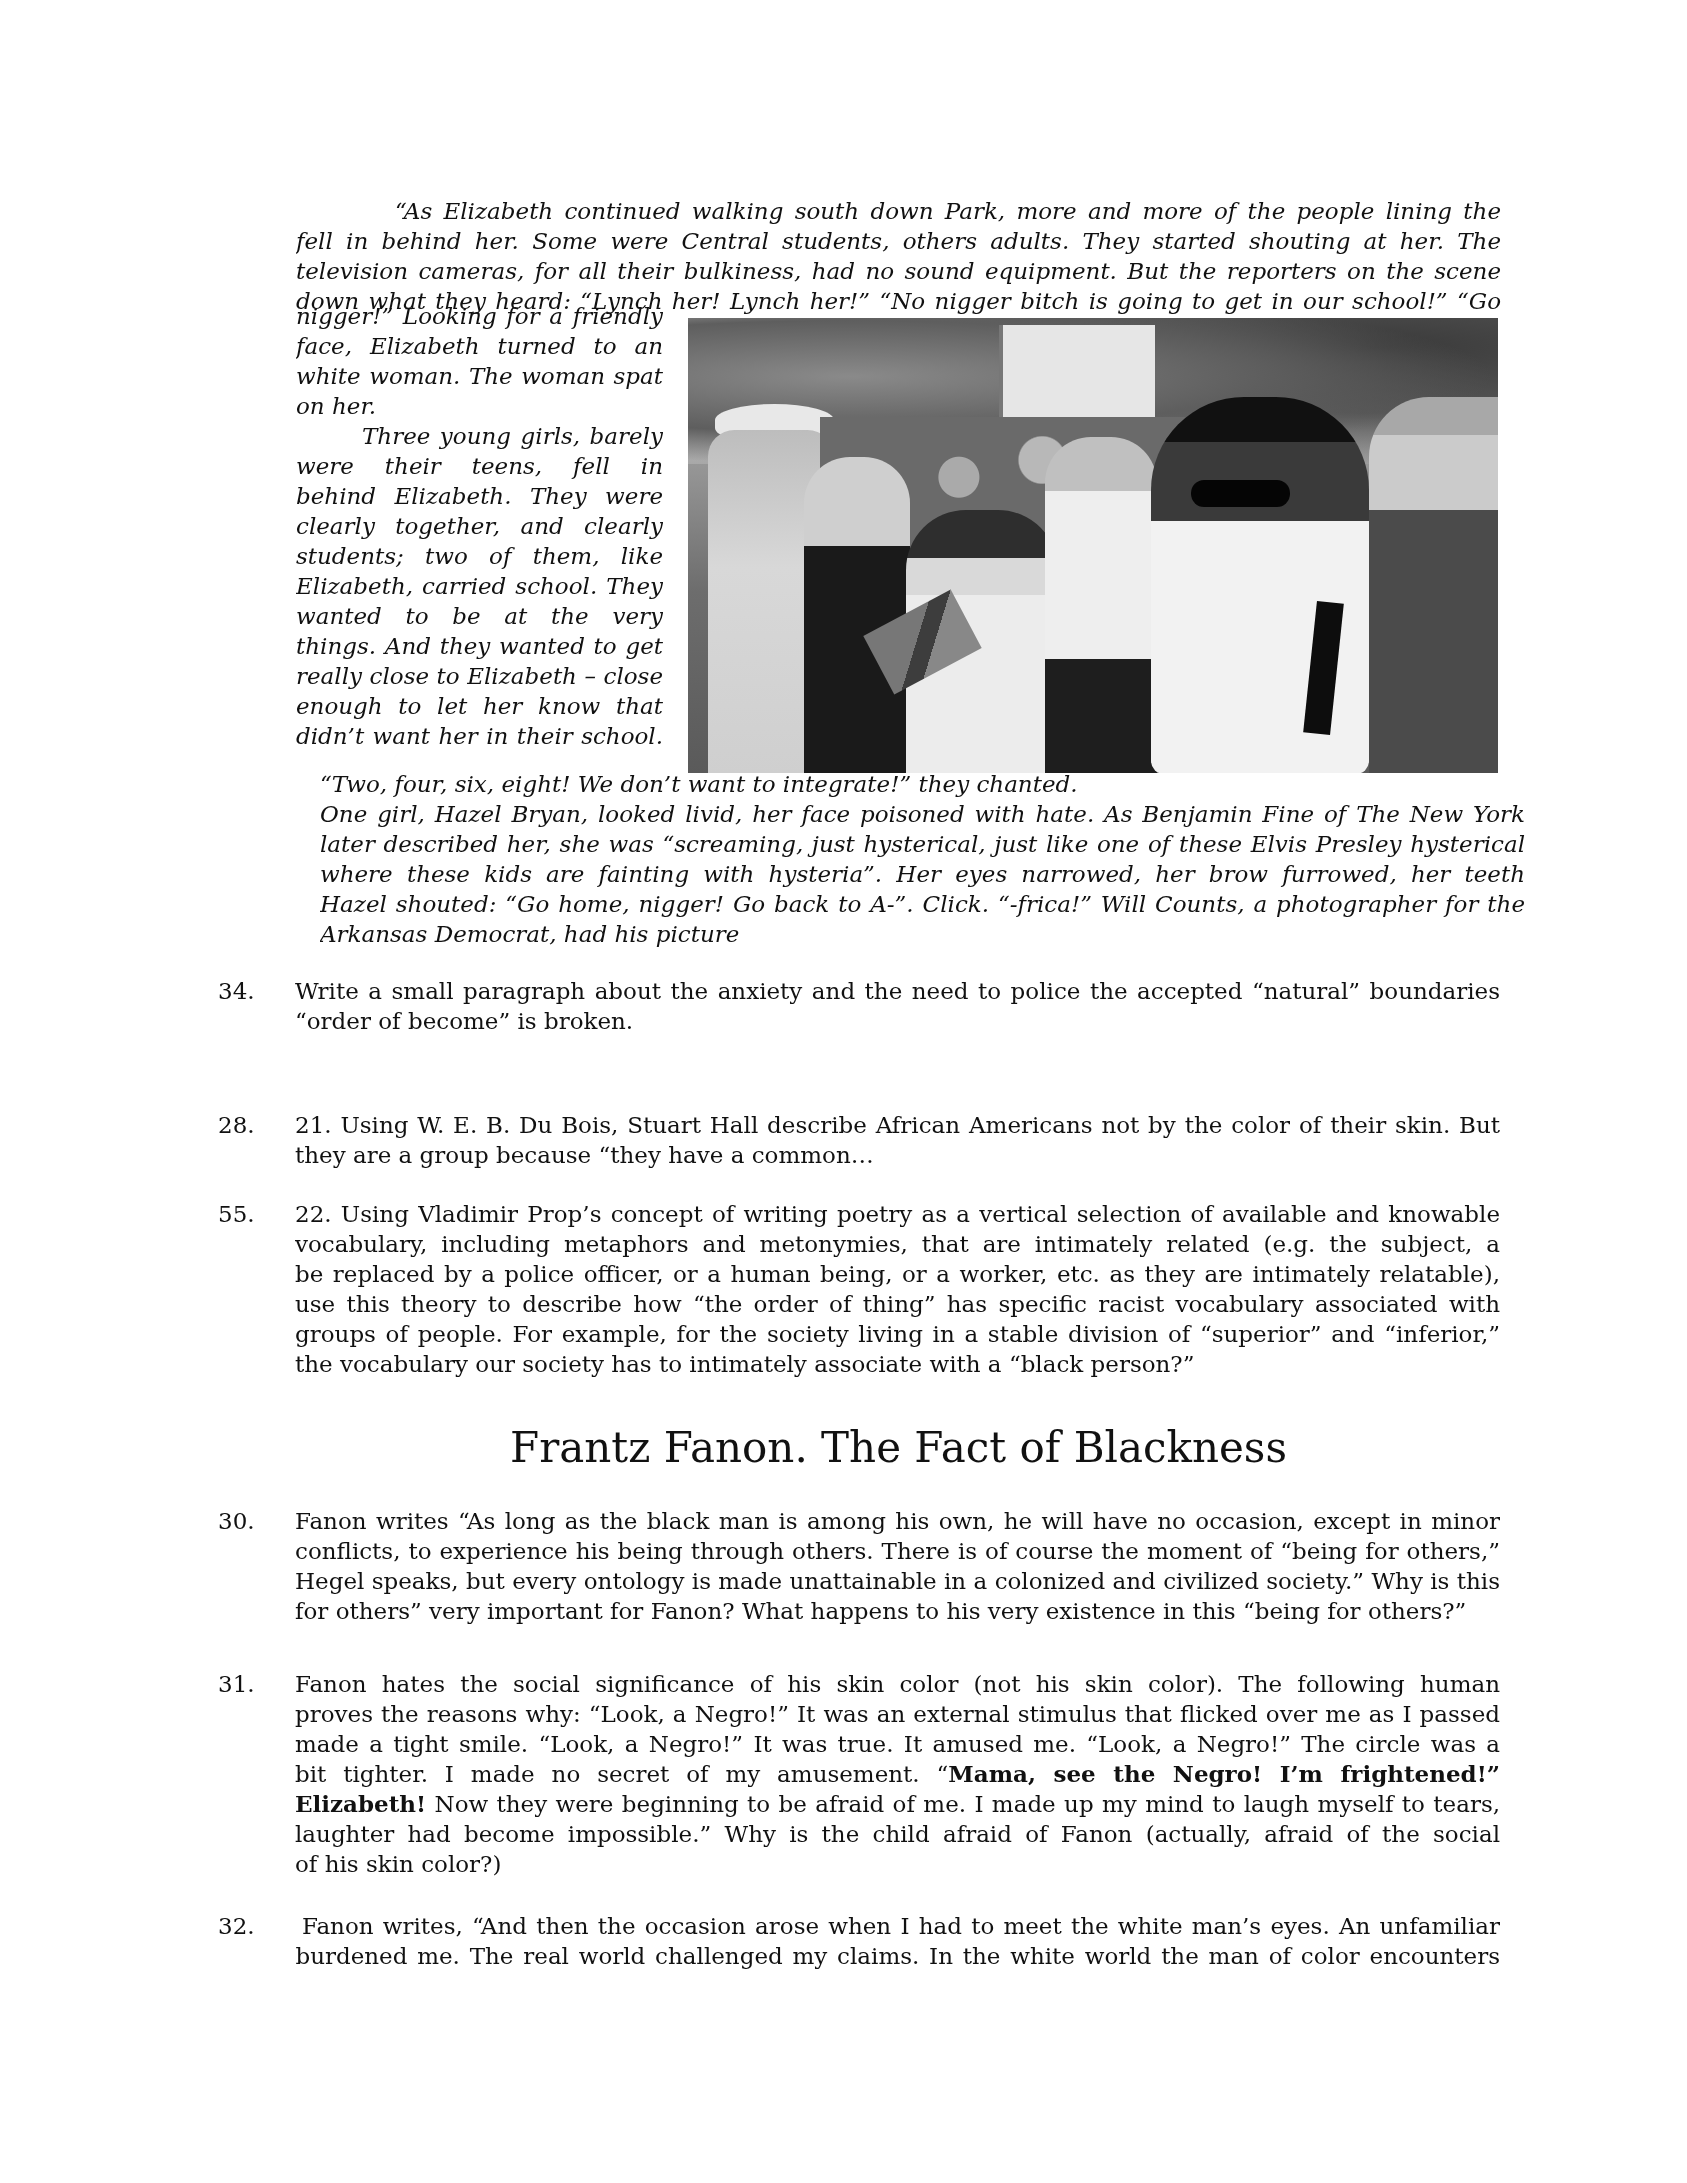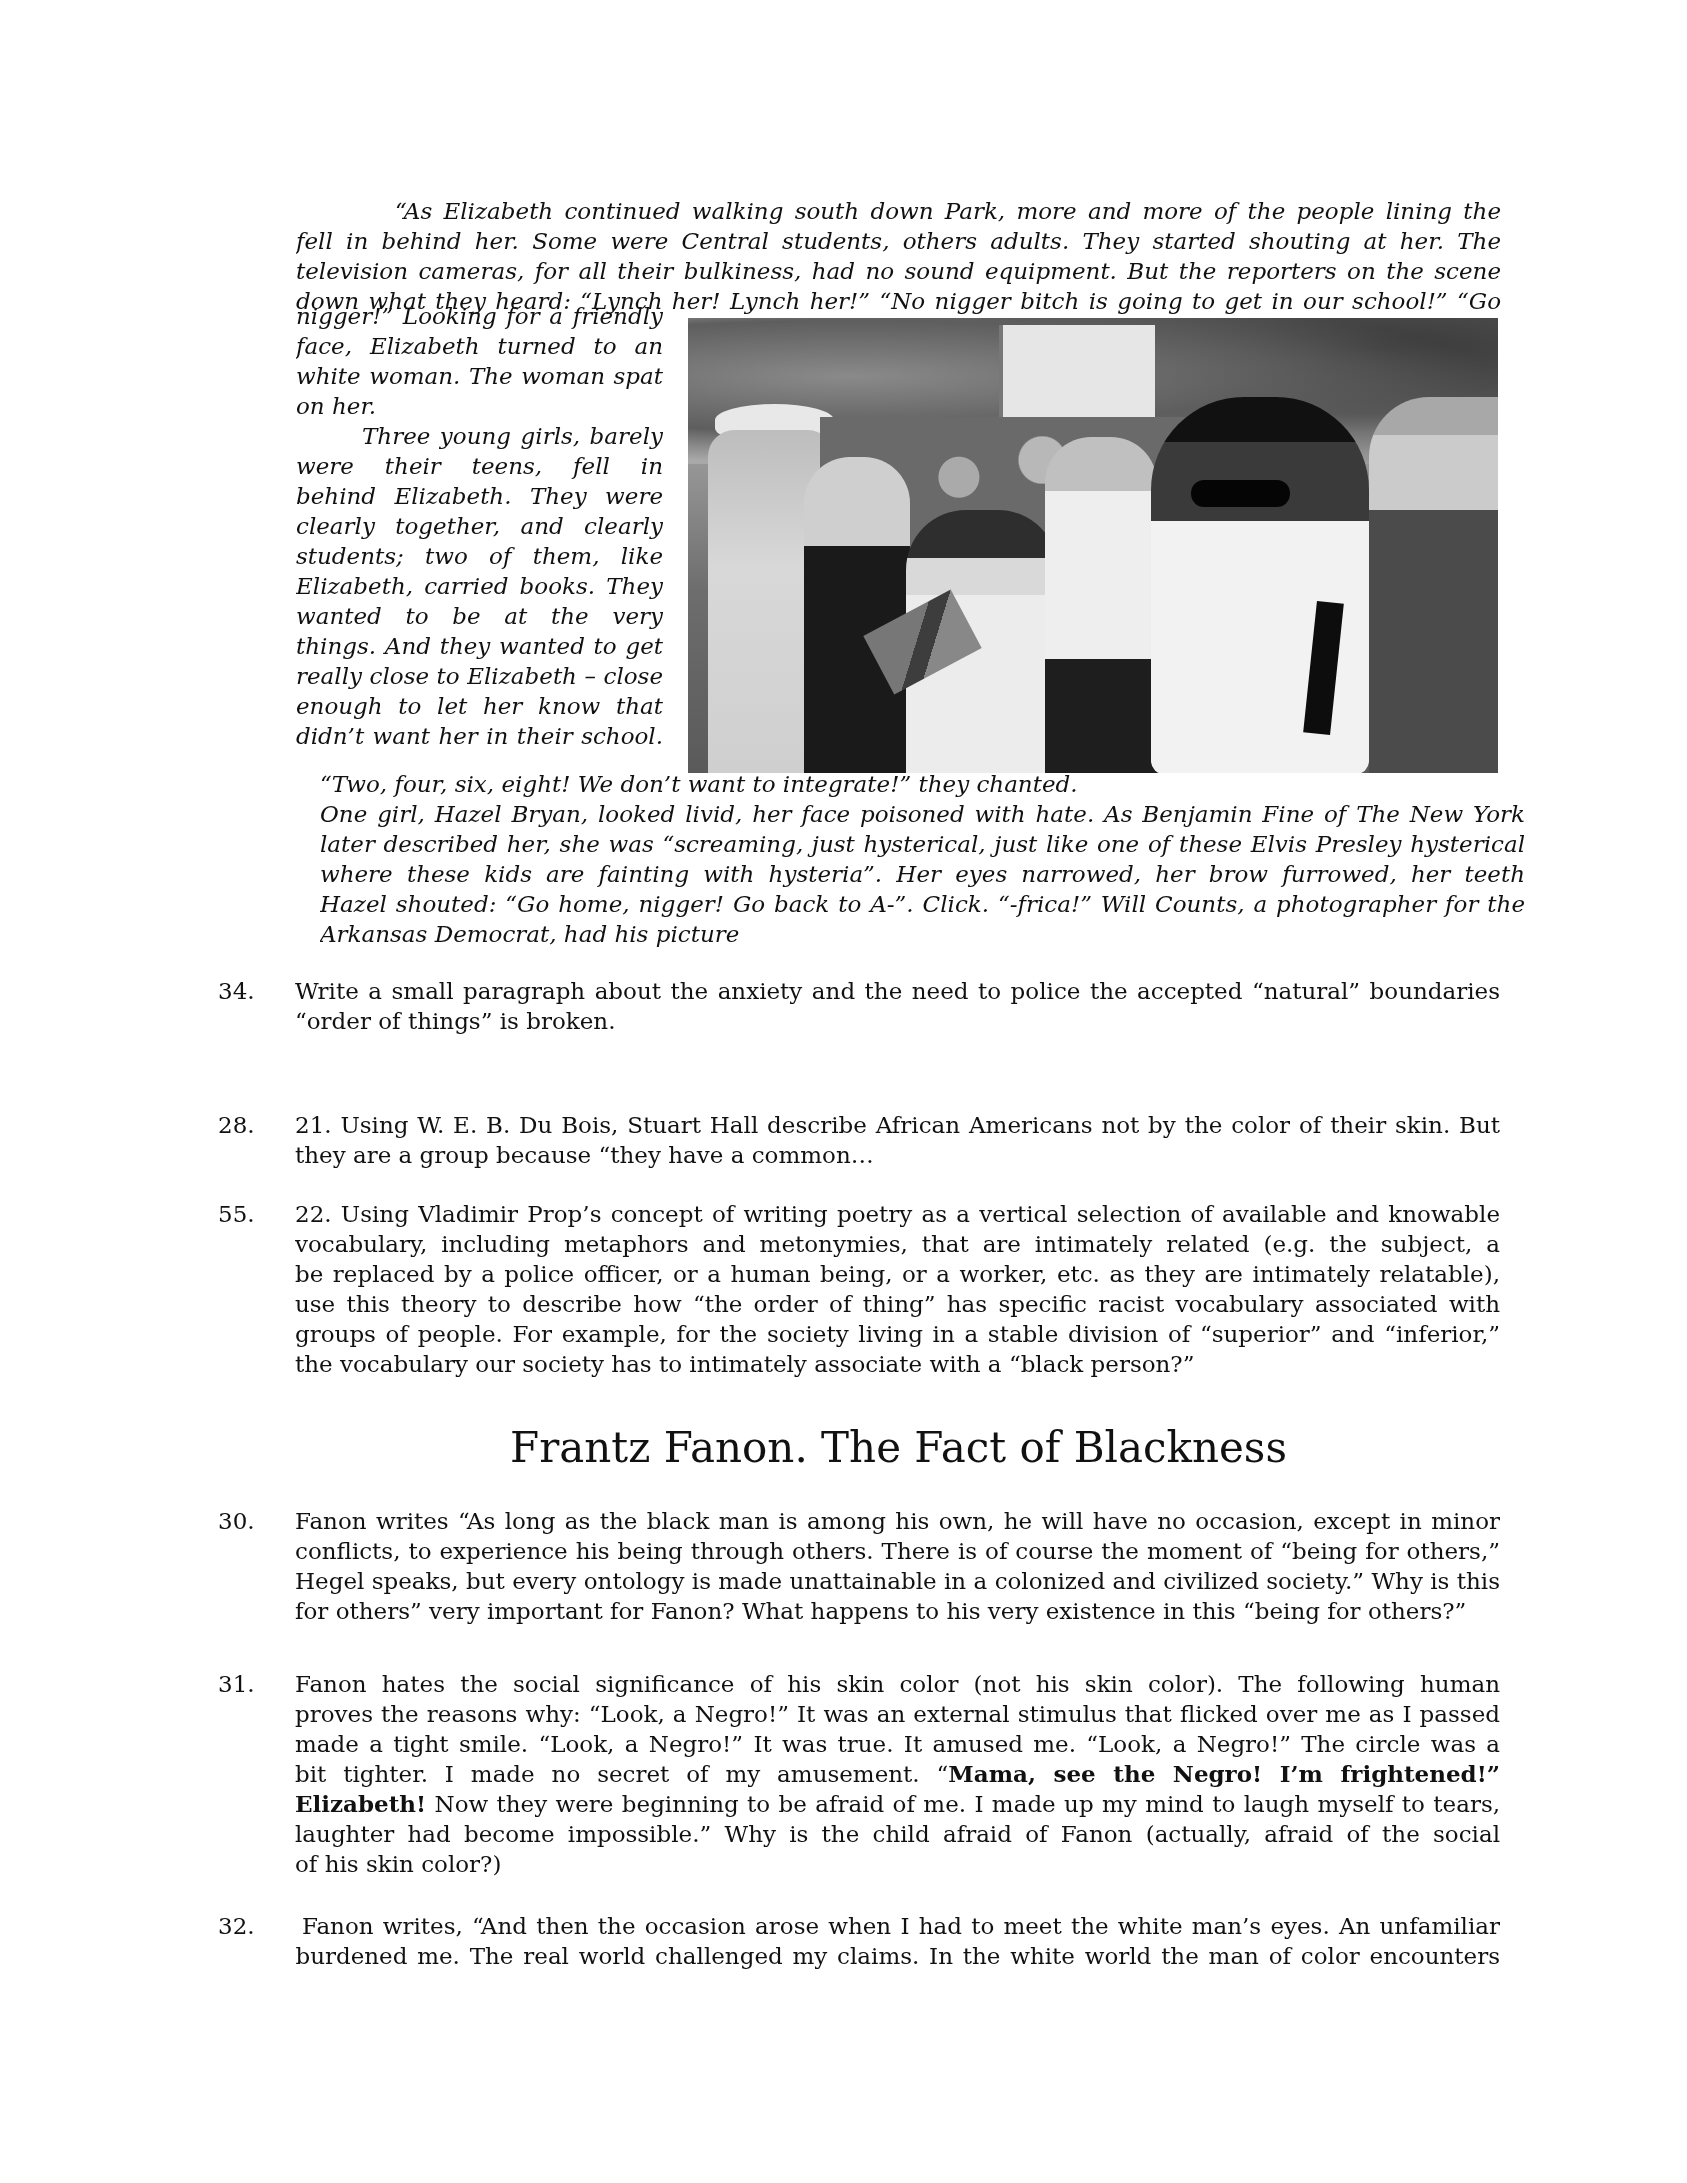--- a/index.html
+++ b/index.html
@@ -33,21 +33,21 @@
 <div class="abs p it" style="left:296px; top:301px; width:367px;">
   <span class="jl">nigger!” Looking for a friendly</span>
   <span class="jl">face, Elizabeth turned to an old</span>
   <span class="jl">white woman. The woman spat</span>
   <span class="jl" style="text-align-last:left;">on her.</span>
   <span class="jl" style="padding-left:66px;">Three young girls, barely</span>
   <span class="jl">were their teens, fell in directly</span>
   <span class="jl">behind Elizabeth. They were</span>
   <span class="jl">clearly together, and clearly</span>
   <span class="jl">students; two of them, like</span>
-  <span class="jl">Elizabeth, carried books. They</span>
+  <span class="jl">Elizabeth, carried school. They</span>
   <span class="jl">wanted to be at the very center of</span>
   <span class="jl">things. And they wanted to get</span>
   <span class="jl">really close to Elizabeth – close</span>
   <span class="jl">enough to let her know that they</span>
   <span class="jl">didn’t want her in their school.</span>
 </div>
 
 <div class="photo" role="img" aria-label="Black-and-white photograph: Elizabeth Eckford walking with books, followed by a jeering crowd">
 
   <div class="shape" style="left:0; top:0; width:810px; height:146px; background:radial-gradient(ellipse at 20% 40%, #8a8a8a 0%, #5e5e5e 45%, transparent 70%), radial-gradient(ellipse at 85% 20%, #3a3a3a 0%, #555 40%, transparent 75%), linear-gradient(180deg,#d8d8d8,#a8a8a8);"></div>
@@ -80,21 +80,21 @@
   <span class="jl">later described her, she was “screaming, just hysterical, just like one of these Elvis Presley hysterical deals,</span>
   <span class="jl">where these kids are fainting with hysteria”. Her eyes narrowed, her brow furrowed, her teeth clenched,</span>
   <span class="jl">Hazel shouted: “Go home, nigger! Go back to A-”. Click. “-frica!” Will Counts, a photographer for the</span>
   <span class="jl" style="text-align-last:left;">Arkansas Democrat, had his picture</span>
 </div>
 
 <div class="q" style="top:976px;">
   <span class="num">34.</span>
   <div class="body p">
     <span class="jl">Write a small paragraph about the anxiety and the need to police the accepted “natural” boundaries when the</span>
-    <span class="jl" style="text-align-last:left;">“order of things” is broken.</span>
+    <span class="jl" style="text-align-last:left;">“order of become” is broken.</span>
   </div>
 </div>
 
 <div class="q" style="top:1110px;">
   <span class="num">28.</span>
   <div class="body p">
     <span class="jl">21. Using W. E. B. Du Bois, Stuart Hall describe African Americans not by the color of their skin. But rather,</span>
     <span class="jl" style="text-align-last:left;">they are a group because “they have a common…</span>
   </div>
 </div>

